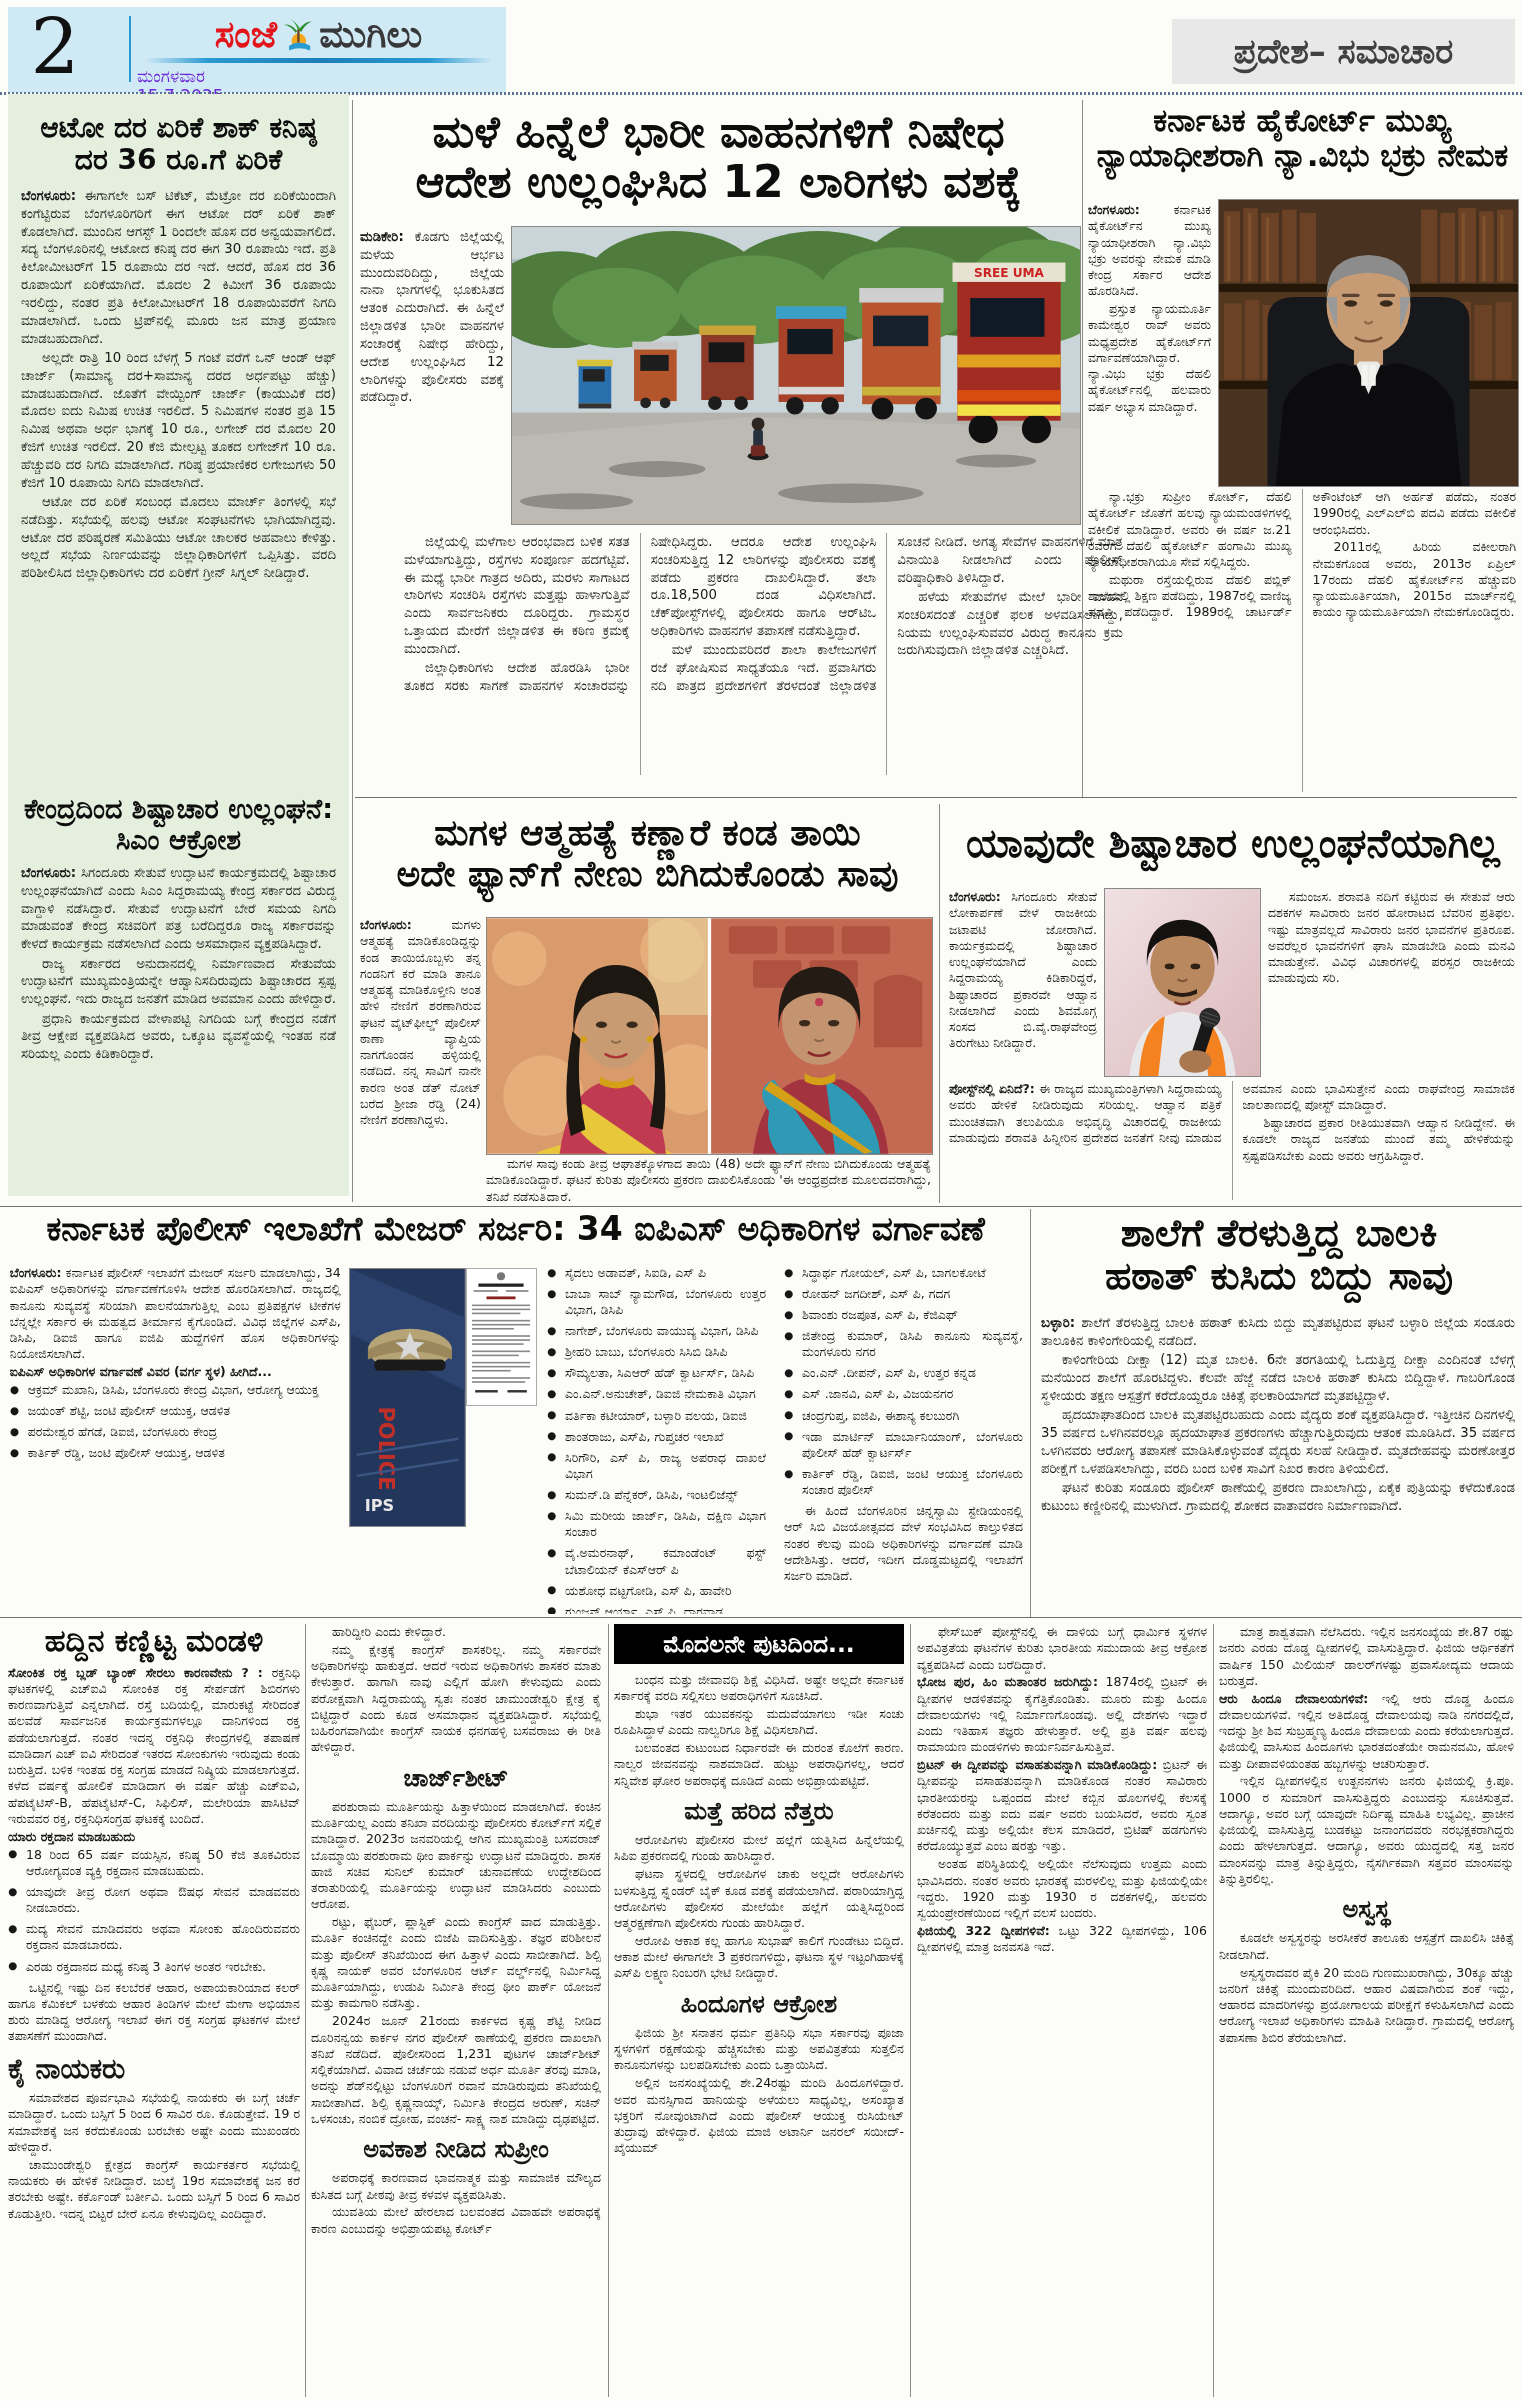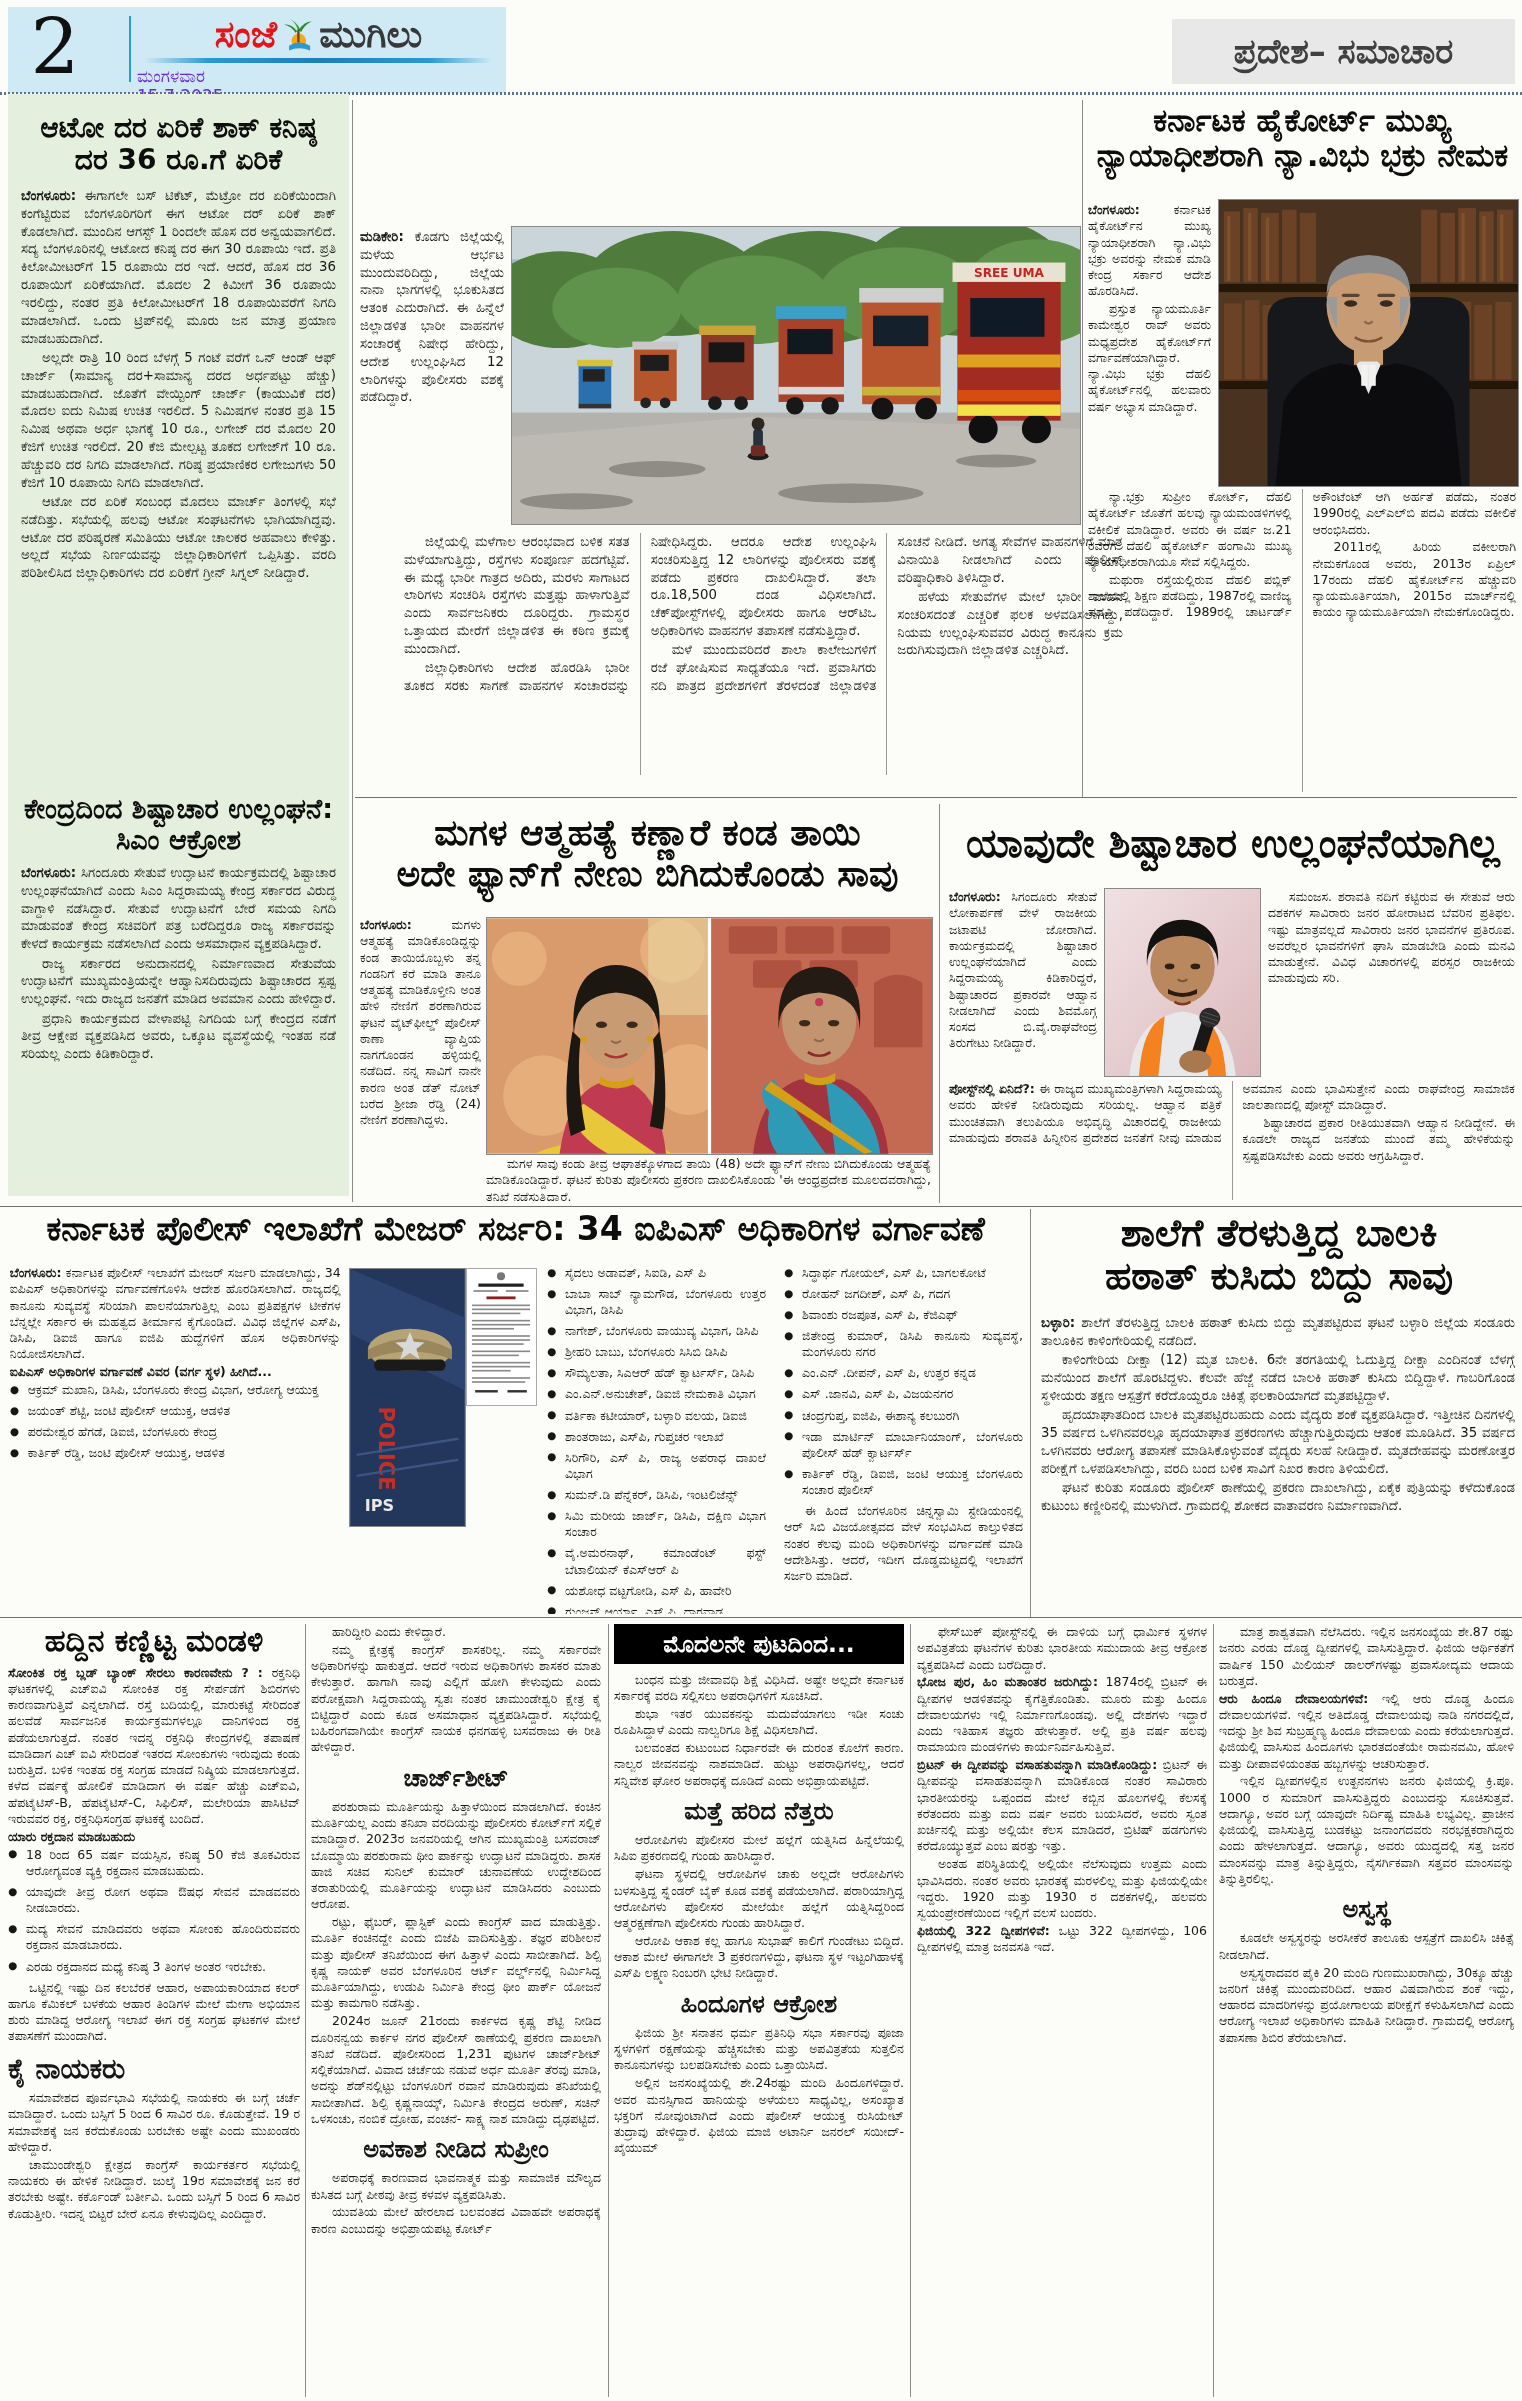--- a/index.html
+++ b/index.html
@@ -73,20 +73,24 @@
       </div>
     <div class="hl" style="font-size:27px;padding:11.3px 9.7px 6.5px 9.7px;">ಕೇಂದ್ರದಿಂದ ಶಿಷ್ಟಾಚಾರ ಉಲ್ಲಂಘನೆ: ಸಿಎಂ ಆಕ್ರೋಶ</div>
     <div class="body-txt hidden-overflow" style="padding:1.6px 13px 0 13px;height:299px;">
         <div class="blk-lead"><b>ಬೆಂಗಳೂರು: </b>ಸಿಗಂದೂರು ಸೇತುವೆ ಉದ್ಘಾಟನೆ ಕಾರ್ಯಕ್ರಮದಲ್ಲಿ ಶಿಷ್ಟಾಚಾರ ಉಲ್ಲಂಘನೆಯಾಗಿದೆ ಎಂದು ಸಿಎಂ ಸಿದ್ದರಾಮಯ್ಯ ಕೇಂದ್ರ ಸರ್ಕಾರದ ವಿರುದ್ಧ ವಾಗ್ದಾಳಿ ನಡೆಸಿದ್ದಾರೆ. ಸೇತುವೆ ಉದ್ಘಾಟನೆಗೆ ಬೇರೆ ಸಮಯ ನಿಗದಿ ಮಾಡುವಂತೆ ಕೇಂದ್ರ ಸಚಿವರಿಗೆ ಪತ್ರ ಬರೆದಿದ್ದರೂ ರಾಜ್ಯ ಸರ್ಕಾರವನ್ನು ಕೇಳದೆ ಕಾರ್ಯಕ್ರಮ ನಡೆಸಲಾಗಿದೆ ಎಂದು ಅಸಮಾಧಾನ ವ್ಯಕ್ತಪಡಿಸಿದ್ದಾರೆ.</div>
         <div class="blk-p">ರಾಜ್ಯ ಸರ್ಕಾರದ ಅನುದಾನದಲ್ಲಿ ನಿರ್ಮಾಣವಾದ ಸೇತುವೆಯ ಉದ್ಘಾಟನೆಗೆ ಮುಖ್ಯಮಂತ್ರಿಯನ್ನೇ ಆಹ್ವಾನಿಸದಿರುವುದು ಶಿಷ್ಟಾಚಾರದ ಸ್ಪಷ್ಟ ಉಲ್ಲಂಘನೆ. ಇದು ರಾಜ್ಯದ ಜನತೆಗೆ ಮಾಡಿದ ಅವಮಾನ ಎಂದು ಹೇಳಿದ್ದಾರೆ.</div>
         <div class="blk-p">ಪ್ರಧಾನಿ ಕಾರ್ಯಕ್ರಮದ ವೇಳಾಪಟ್ಟಿ ನಿಗದಿಯ ಬಗ್ಗೆ ಕೇಂದ್ರದ ನಡೆಗೆ ತೀವ್ರ ಆಕ್ಷೇಪ ವ್ಯಕ್ತಪಡಿಸಿದ ಅವರು, ಒಕ್ಕೂಟ ವ್ಯವಸ್ಥೆಯಲ್ಲಿ ಇಂತಹ ನಡೆ ಸರಿಯಲ್ಲ ಎಂದು ಕಿಡಿಕಾರಿದ್ದಾರೆ.</div>
       </div>
   </div>
   <div class="abs vrule" style="left:352px;top:100px;height:1102px;"></div>
 
+  <div class="abs hl" style="left:360px;top:107px;width:717px;font-size:44px;">
+    <div>ಮಳೆ ಹಿನ್ನೆಲೆ ಭಾರೀ ವಾಹನಗಳಿಗೆ ನಿಷೇಧ</div>
+    <div>ಆದೇಶ ಉಲ್ಲಂಘಿಸಿದ 12 ಲಾರಿಗಳು ವಶಕ್ಕೆ</div>
+  </div>
   <div class="abs body-txt just hidden-overflow" style="left:360px;top:228px;width:144px;height:295px;">
       <div class="blk-lead"><b>ಮಡಿಕೇರಿ: </b>ಕೊಡಗು ಜಿಲ್ಲೆಯಲ್ಲಿ ಮಳೆಯ ಆರ್ಭಟ ಮುಂದುವರಿದಿದ್ದು, ಜಿಲ್ಲೆಯ ನಾನಾ ಭಾಗಗಳಲ್ಲಿ ಭೂಕುಸಿತದ ಆತಂಕ ಎದುರಾಗಿದೆ. ಈ ಹಿನ್ನೆಲೆ ಜಿಲ್ಲಾಡಳಿತ ಭಾರೀ ವಾಹನಗಳ ಸಂಚಾರಕ್ಕೆ ನಿಷೇಧ ಹೇರಿದ್ದು, ಆದೇಶ ಉಲ್ಲಂಘಿಸಿದ 12 ಲಾರಿಗಳನ್ನು ಪೊಲೀಸರು ವಶಕ್ಕೆ ಪಡೆದಿದ್ದಾರೆ.</div>
     </div>
 
   <div class="abs" style="left:511px;top:226px;width:568px;height:297px;border:0.8px solid #888;">
     <svg class="photo" width="568" height="297" viewBox="0 0 704 368">
       <rect width="704" height="368" fill="#c9d5d8"></rect>
       <rect y="40" width="704" height="60" fill="#a9b9bd"></rect>
       <g fill="#4f7c3c">
         <ellipse cx="60" cy="90" rx="90" ry="60"></ellipse>

